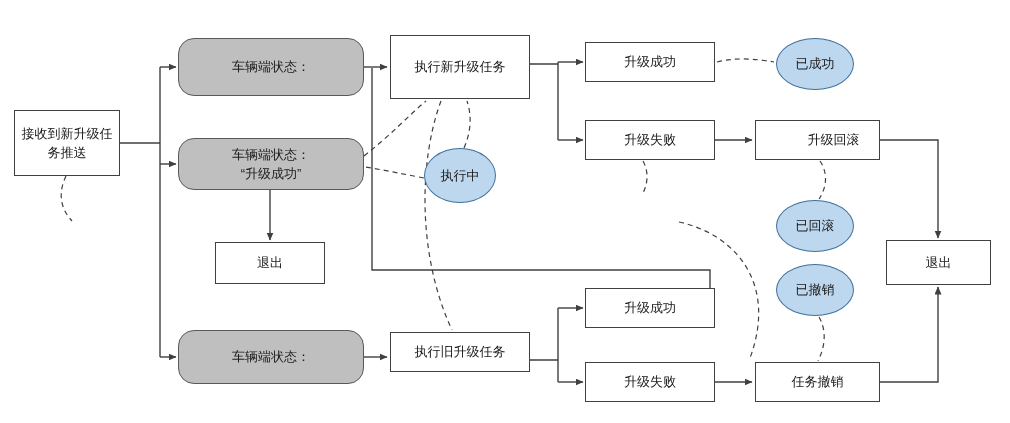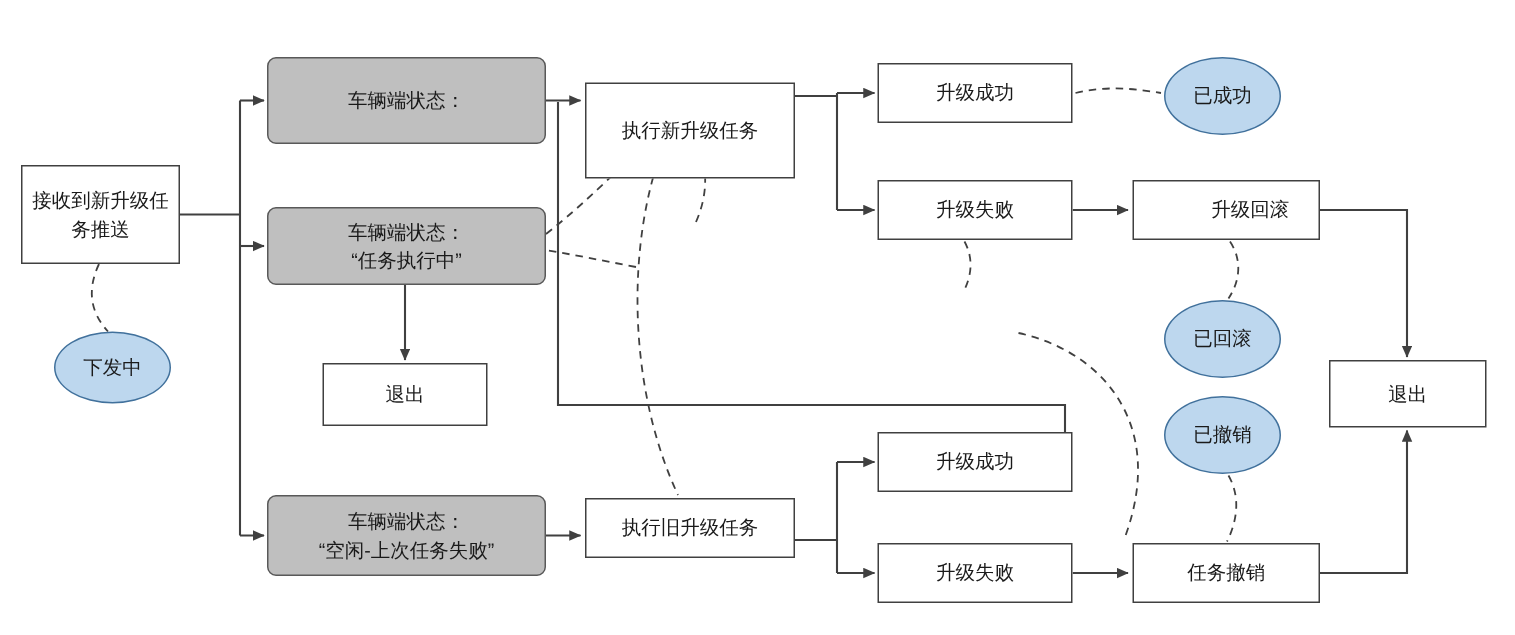--- a/index.html
+++ b/index.html
@@ -29,21 +29,21 @@
     color: var(--text, #1a1a1a);
     line-height: 1.5;
   }
   .box {
     background: var(--box-fill, #ffffff);
     border: 1.5px solid var(--box-border, #404040);
   }
   .gray {
     background: var(--state-box-fill, #bfbfbf);
     border: 1.5px solid var(--state-box-border, #595959);
-    border-radius: 6px;
+    border-radius: 16px;
   }
   .ellipse {
     background: var(--ellipse-fill, #bdd7ee);
     border: 1.5px solid var(--ellipse-border, #41719c);
     border-radius: 50%;
     text-align: right;
   }
 </style>
 </head>
 <body>
@@ -98,46 +98,45 @@
       <path d="M679 222 C734 234 778 282 750 358"></path>
       <path d="M820 161 C828 173 827 187 819 199"></path>
       <path d="M819 317 C827 331 825 347 818 361"></path>
     </g>
   </svg>
 
   <div class="node box" style="left:14px;top:110px;width:106px;height:66px;padding:4px 4px;">
     <span>接收到新升级任务推送</span>
   </div>
 
-  <div class="node ellipse" style="left:36px;top:221px;width:78px;height:48px;">
-    <span>下发中</span>
-  </div>
 
   <div class="node gray" style="left:178px;top:38px;width:186px;height:58px;">
     <div>车辆端状态：</div>
   </div>
 
   <div class="node gray" style="left:178px;top:138px;width:186px;height:52px;">
     <div>车辆端状态：</div>
-    <div>“任务执行中”</div>
+    <div>“升级成功”</div>
   </div>
 
   <div class="node gray" style="left:178px;top:330px;width:186px;height:54px;">
     <div>车辆端状态：</div>
-    <div>“空闲-上次任务失败”</div>
   </div>
 
   <div class="node box" style="left:215px;top:242px;width:110px;height:42px;">
     <span>退出</span>
   </div>
 
-  <div class="node box" style="left:390px;top:35px;width:140px;height:64px;margin-top:20px;">
+  <div class="node box" style="left:390px;top:35px;width:140px;height:64px;">
     <span>执行新升级任务</span>
   </div>
 
+  <div class="node ellipse" style="left:424px;top:148px;width:72px;height:55px;">
+    <span>执行中</span>
+  </div>
 
   <div class="node box" style="left:390px;top:332px;width:140px;height:40px;">
     <span>执行旧升级任务</span>
   </div>
 
   <div class="node box" style="left:585px;top:42px;width:130px;height:40px;">
     <span>升级成功</span>
   </div>
 
   <div class="node ellipse" style="left:776px;top:38px;width:78px;height:52px;">

